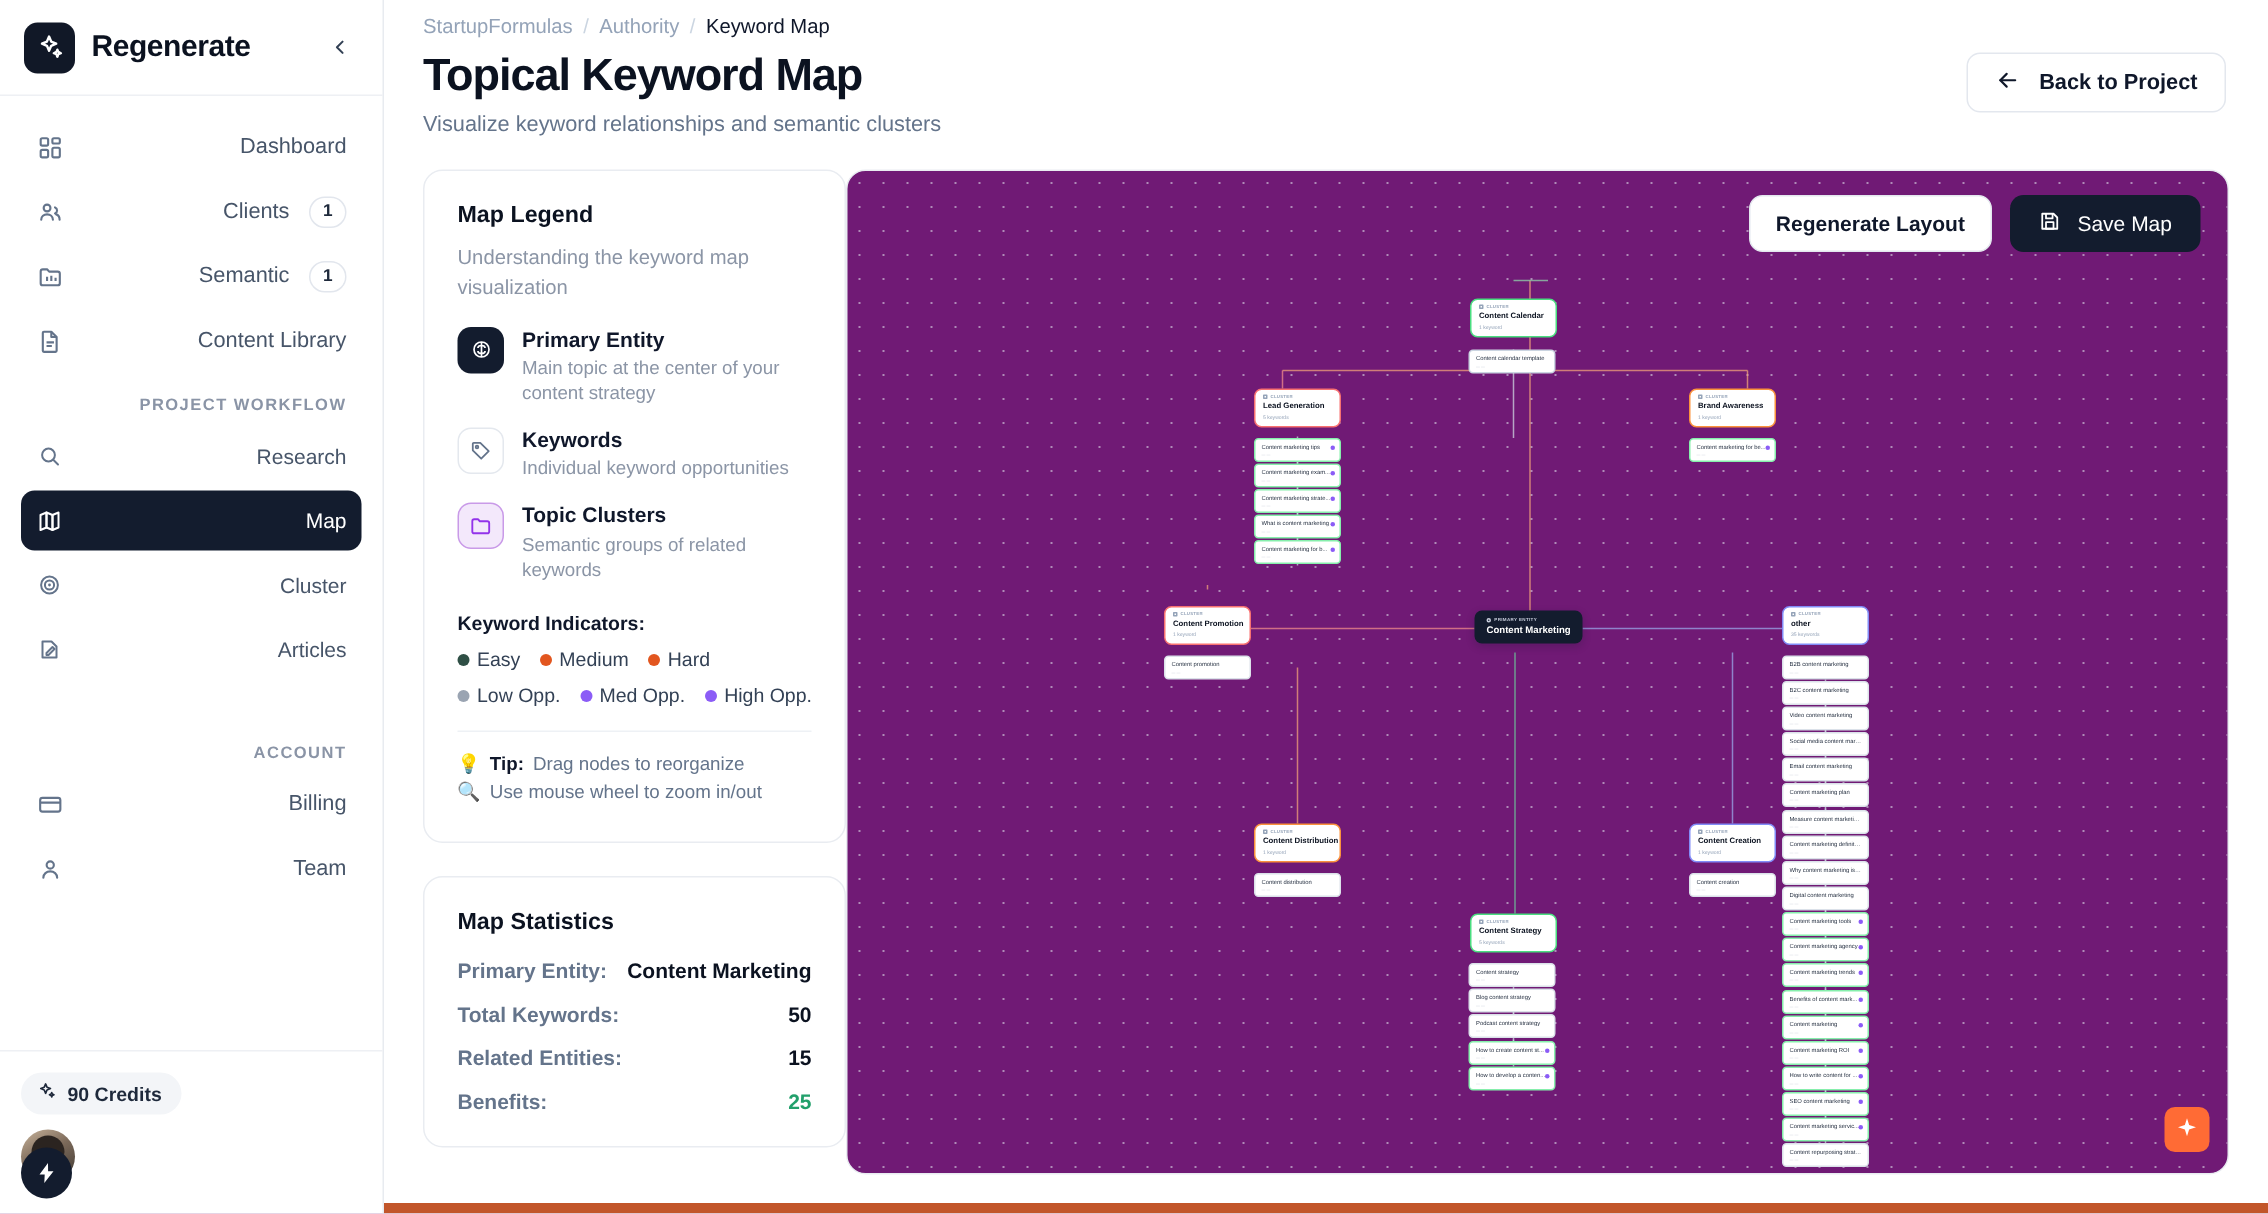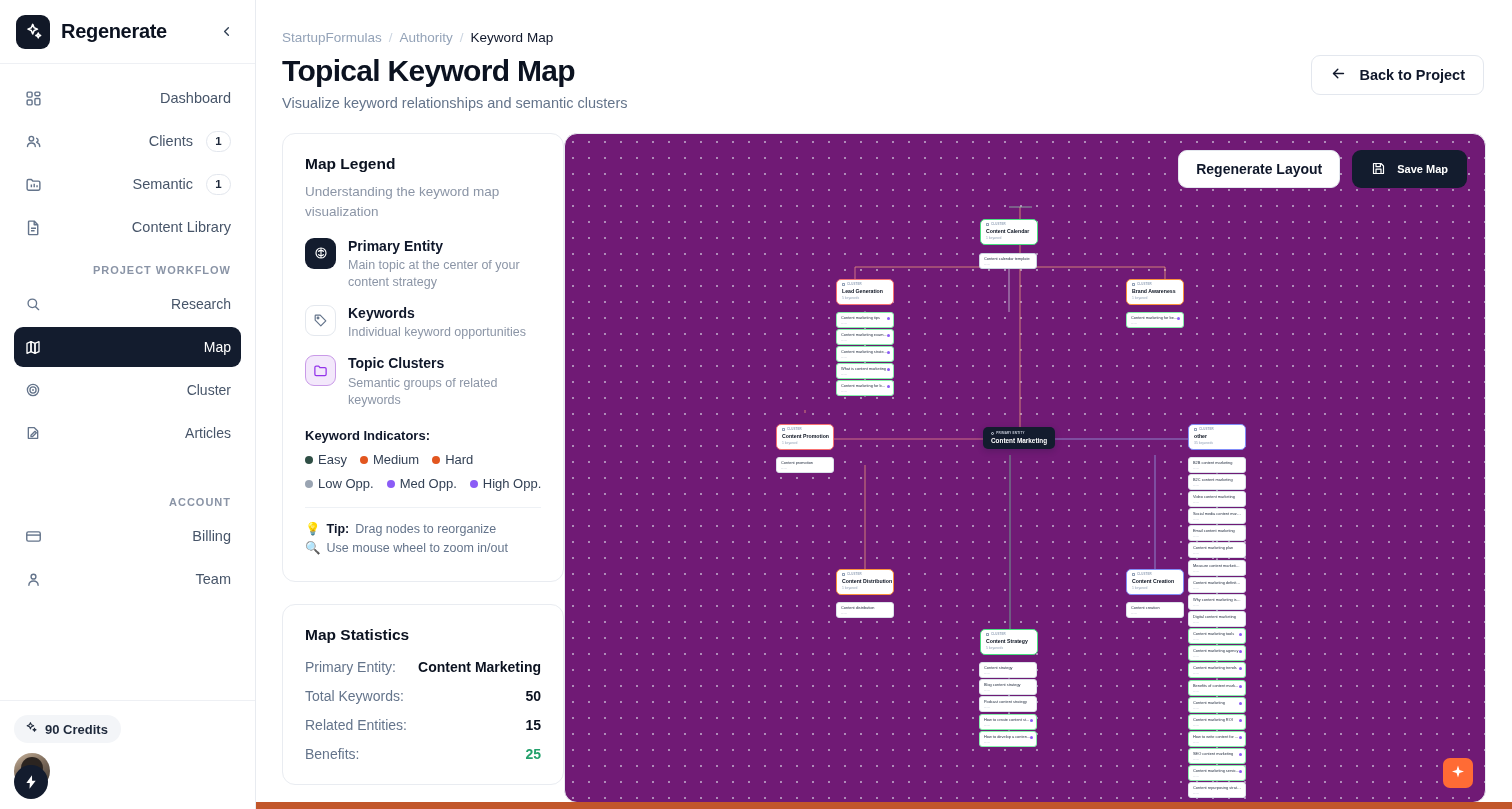--- a/index.html
+++ b/index.html
@@ -84,21 +84,21 @@
   }
   .avatar-fab {
     position: absolute; left: 14px; top: 14px;
     width: 34px; height: 34px; border-radius: 50%;
     background: #131c2e; color: #fff;
     display: flex; align-items: center; justify-content: center;
   }
 
   
   .main { flex: 1 1 auto; height: 809px; padding: 0; position: relative; overflow: hidden; background:#fff; }
-  .main-header { padding: 30px 28px 0 26px; }
+  .main-header { padding: 10px 28px 0 26px; }
   .breadcrumb { font-size: 13.5px; color: #94a3b8; display: flex; gap: 7px; align-items: center; }
   .breadcrumb .crumb { cursor: pointer; }
   .breadcrumb .crumb.current { color: #0f172a; cursor: default; }
   .breadcrumb .sep { color: #cbd5e1; }
   .title-row { display: flex; align-items: flex-start; margin-top: 8px; }
   .page-title { font-size: 30px; font-weight: 700; letter-spacing: -0.7px; color: #0b1220; line-height: 1.18; }
   .page-sub { font-size: 14.5px; color: #64748b; margin-top: 7px; }
   .back-btn {
     margin-left: auto; margin-top: 2px;
     display: inline-flex; align-items: center; gap: 12px;
@@ -128,21 +128,21 @@
   .indicators-title { font-size: 13px; font-weight: 700; color: #0f172a; margin-top: 20px; }
   .ind-row { display: flex; align-items: center; gap: 4px; margin-top: 9px; font-size: 13px; color: #334155; flex-wrap: nowrap; }
   .dot { width: 8px; height: 8px; border-radius: 50%; display: inline-block; margin-right: 5px; }
   .ind-item { display: inline-flex; align-items: center; margin-right: 9px; white-space: nowrap; }
   .tips { border-top: 1px solid #eef1f5; margin-top: 16px; padding-top: 13px; }
   .tip-line { font-size: 12.5px; color: #64748b; display: flex; gap: 6px; align-items: baseline; margin-bottom: 4px; }
   .tip-line b { color: #0f172a; }
 
   .stats-list { margin-top: 15px; display: flex; flex-direction: column; gap: 13px; }
   .stat-row { display: flex; align-items: baseline; font-size: 14px; }
-  .stat-label { color: #64748b; }
+  .stat-label { color: #64748b; font-weight: bold; }
   .stat-value { margin-left: auto; font-weight: 700; color: #0b1220; }
   .stat-value.green { color: #22a06b; }
 
   
   .canvas-wrap {
     flex: 1 1 auto; position: relative;
     background: #701a75; border: 1px solid #e9ecf1; border-radius: 13px;
     height: 670px; overflow: hidden;
   }
   .canvas-dots {
@@ -154,21 +154,21 @@
   .canvas-actions {
     position: absolute; right: 18px; top: 16px; display: flex; gap: 12px; z-index: 40;
   }
   .btn-regen {
     height: 38px; padding: 0 17px; border: 1px solid #e3e7ee; border-radius: 9px;
     background: #fff; font-size: 14px; font-weight: 600; color: #0f172a; cursor: pointer;
     display: inline-flex; align-items: center;
   }
   .btn-save {
     height: 38px; padding: 0 19px; border-radius: 9px; border: none;
-    background: #131c2e; color: #fff; font-size: 11px; font-weight: 700; cursor: pointer;
+    background: #131c2e; color: #fff; font-size: 14px; font-weight: 400; cursor: pointer;
     display: inline-flex; align-items: center; gap: 11px;
   }
 
   .graph { position: absolute; inset: 0; }
   .graph svg.edges { position: absolute; inset: 0; width: 100%; height: 100%; }
 
   .node { position: absolute; }
   .n-cluster {
     border-radius: 5px; background: #fff; border: 1px solid #cbd5e1;
     padding: 3px 5px 4px 5px; width: 58px;

